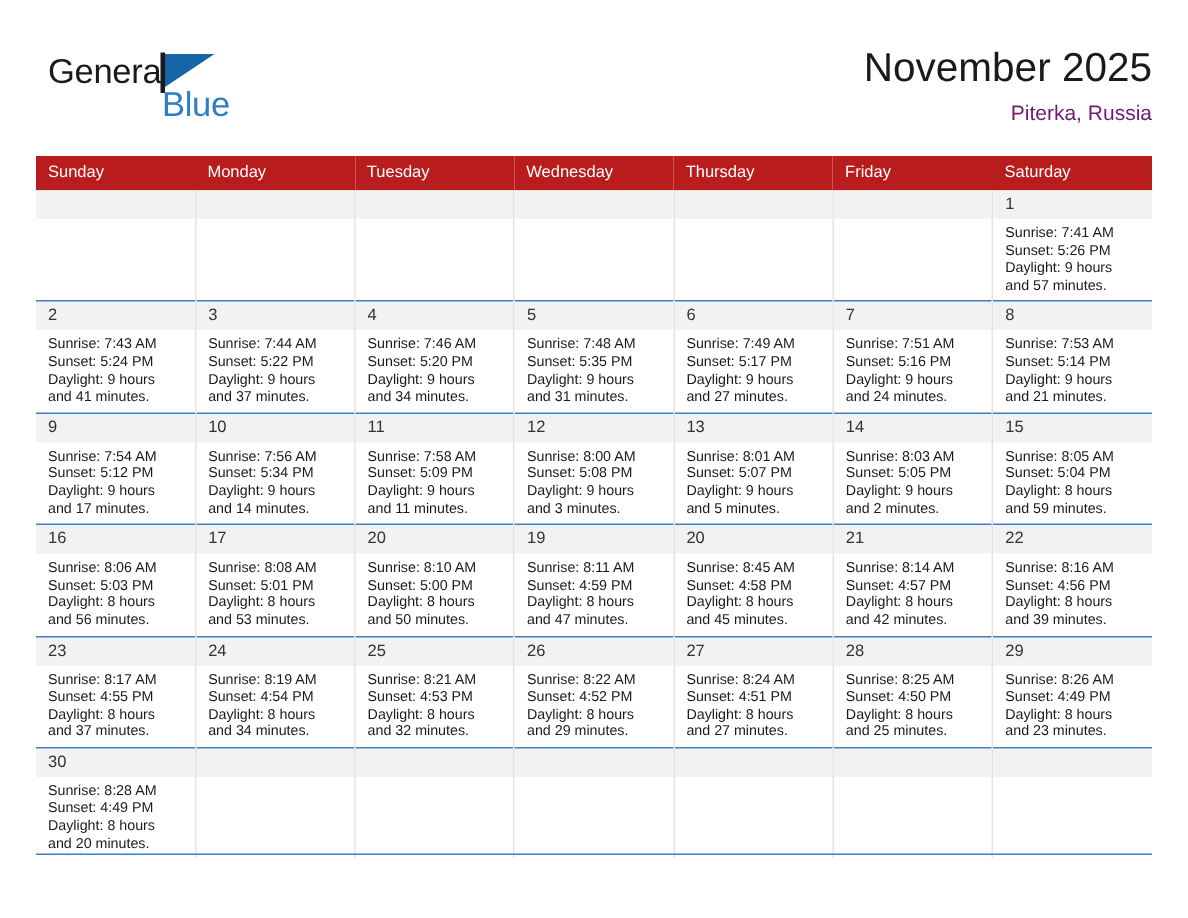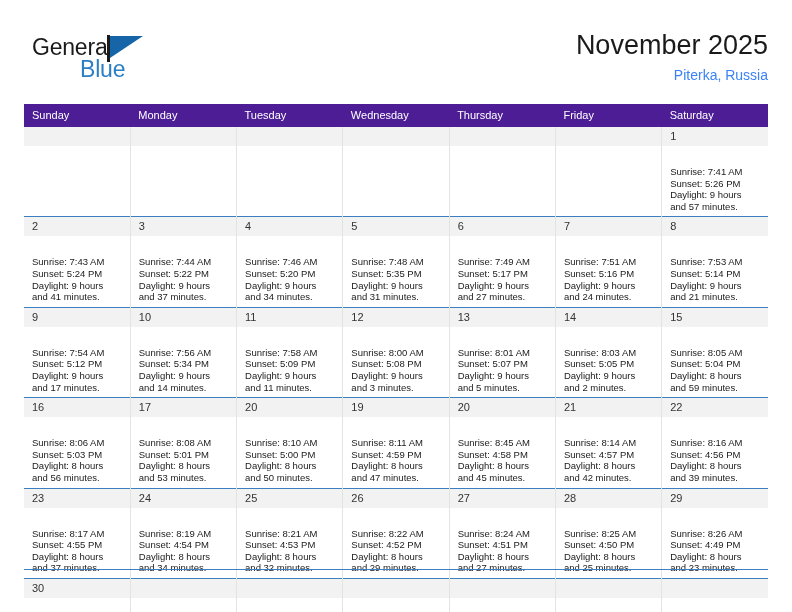--- a/index.html
+++ b/index.html
@@ -57,21 +57,21 @@
   .logo-flagpole {
     position: absolute;
     left: 75px;
     top: 1px;
     width: 3px;
     height: 27px;
     background: #1a1a1a;
   }
   .logo-blue {
     position: absolute;
-    left: 48px;
+    left: 76px;
     top: 22px;
     font-size: 23px;
     letter-spacing: -0.2px;
     color: #2b7fc4;
     font-family: "Liberation Sans", sans-serif;
   }
 
   .title-block {
     position: absolute;
     right: 0px;
@@ -79,37 +79,37 @@
     text-align: right;
   }
   .cal-title {
     font-size: 27px;
     color: #1a1a1a;
     line-height: 34px;
     white-space: nowrap;
   }
   .cal-subtitle {
     font-size: 14px;
-    color: #3b82f6;
+    color: #701a75;
     line-height: 20px;
     margin-top: 3px;
     white-space: nowrap;
   }
 
   
   .calendar {
     position: absolute;
     left: 24px;
     top: 104px;
     width: 744px;
     border-collapse: collapse;
     table-layout: fixed;
   }
   .calendar th {
-    background: #4c1d95;
+    background: #b91c1c;
     color: #ffffff;
     font-size: 11px;
     font-weight: normal;
     text-align: left;
     padding: 5px 0 5px 8px;
     border: none;
     height: 10px;
     line-height: 13px;
   }
   .calendar td {
@@ -140,21 +140,20 @@
   }
   .daynum-band.empty {
     background: #f2f2f2;
     color: transparent;
   }
   .cell-body {
     padding: 4px 5px 4px 8px;
     font-size: 9.5px;
     line-height: 11.6px;
     color: #1a1a1a;
-    margin-top: 16px;
   }
   .cell-body div {
     white-space: nowrap;
   }
   td.blank .daynum-band {
     background: #f2f2f2;
   }
   td.blank .cell-body { visibility: hidden; }
   .bottom-rule {
     position: absolute;

